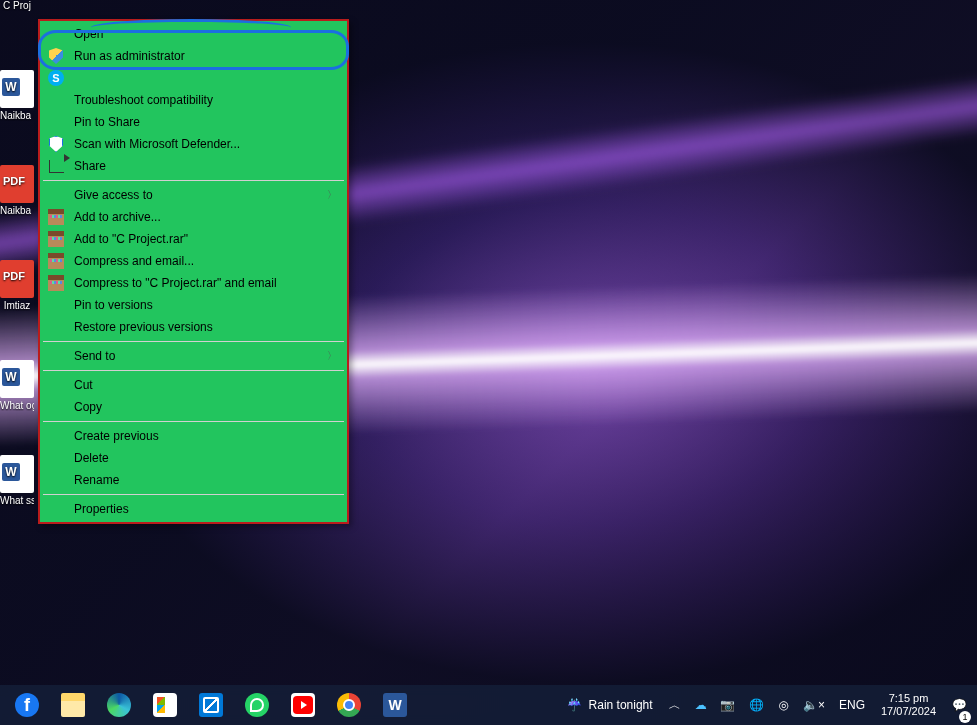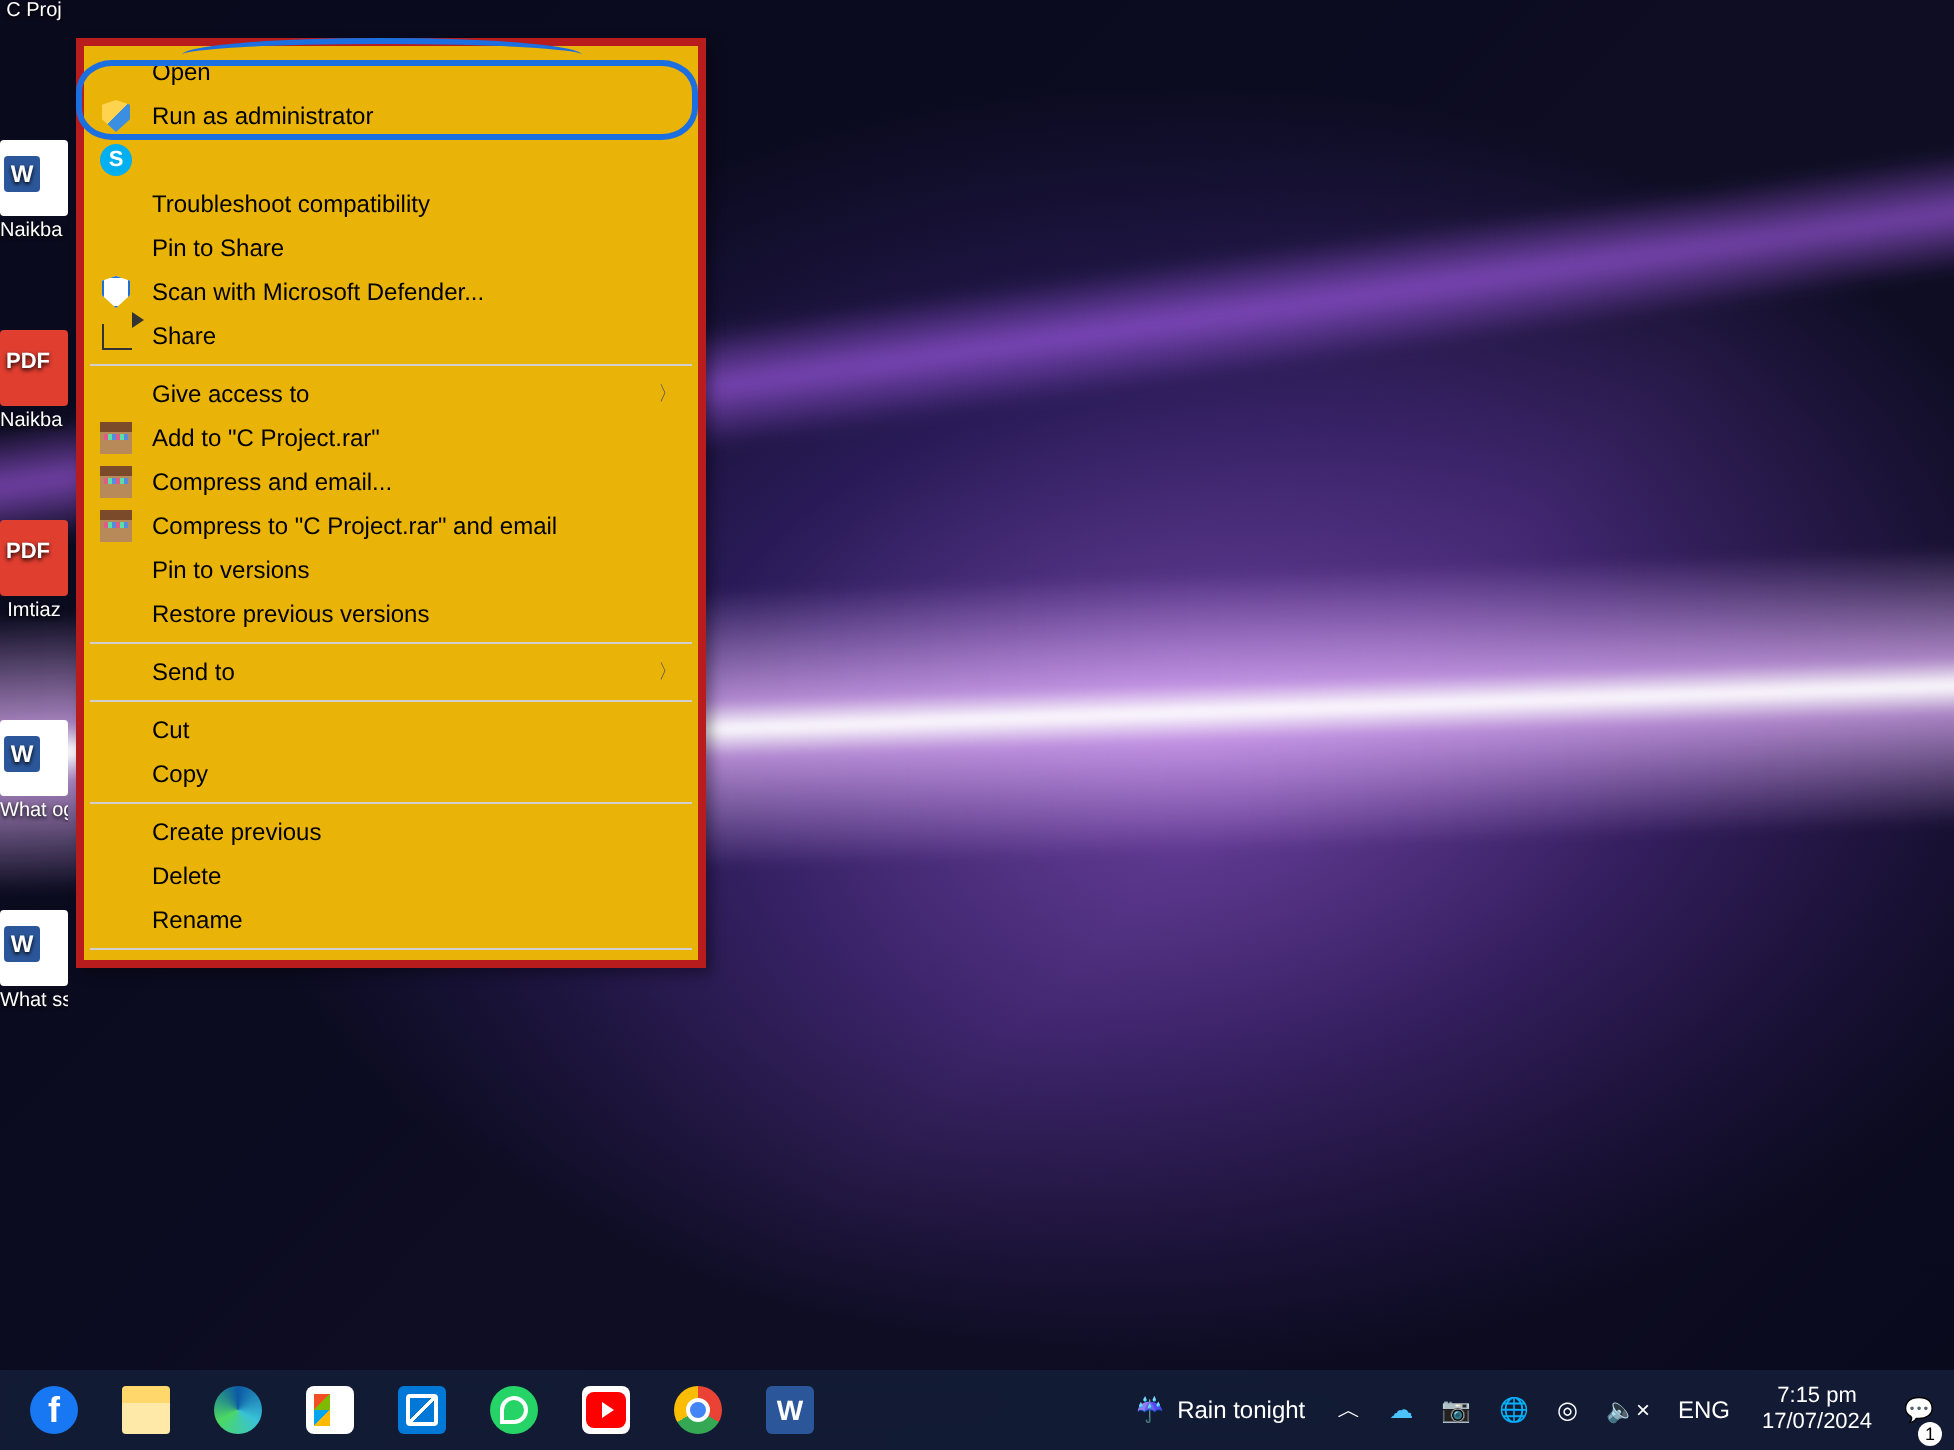--- a/index.html
+++ b/index.html
@@ -19,21 +19,21 @@
   .desktop-icons{position:absolute;left:0;top:0;width:40px}
   .dicon{position:absolute;left:0;width:34px;color:#fff;font-size:10px;text-align:center;text-shadow:0 1px 2px #000}
   .dicon .thumb{width:34px;height:38px;margin:0 auto 2px;background:#fff;border-radius:2px;position:relative;overflow:hidden}
   .dicon .thumb.word{background:linear-gradient(135deg,#fff 0%,#fff 100%)}
   .dicon .thumb.word::before{content:"W";position:absolute;left:2px;top:8px;width:18px;height:18px;background:#2b579a;color:#fff;font-weight:bold;font-size:12px;line-height:18px;text-align:center;border-radius:2px}
   .dicon .thumb.pdf{background:#e03e2f;color:#fff}
   .dicon .thumb.pdf::before{content:"PDF";position:absolute;left:0;right:0;top:10px;color:#fff;font-weight:bold;font-size:11px;text-align:left;padding-left:3px}
   .dicon .lbl{display:block;white-space:nowrap;overflow:hidden}
 
   
-  .ctxmenu{position:absolute;left:38px;top:19px;width:303px;background:#eab308;border:4px solid #b91c1c;box-shadow:3px 3px 6px rgba(0,0,0,.35);padding:2px}
+  .ctxmenu{position:absolute;left:38px;top:19px;width:303px;background:#22c55e;border:2px solid #b91c1c;box-shadow:3px 3px 6px rgba(0,0,0,.35);padding:2px}
   .mi{display:flex;align-items:center;height:22px;padding:0 8px 0 4px;color:#000;cursor:default;position:relative}
   .mi .ic{width:20px;height:16px;margin-right:8px;flex:0 0 20px;display:flex;align-items:center;justify-content:center}
   .mi .txt{flex:1;font-size:12px}
   .mi .arrow{font-size:10px;color:#555}
   .sep{height:1px;background:#d0d0d0;margin:3px 1px}
   .mi.highlight{background:transparent}
   
   .annot{position:absolute;left:38px;top:30px;width:305px;height:34px;border:3px solid #1b6fe0;border-radius:18px/16px;pointer-events:none;z-index:10}
   .annot::before{content:"";position:absolute;left:50px;top:-14px;width:200px;height:14px;border-top:3px solid #1b6fe0;border-radius:50% 50% 0 0}
   .shield-ic{background:linear-gradient(135deg,#ffd34e 0%,#ffd34e 50%,#3b8ee0 50%,#3b8ee0 100%);width:14px;height:16px;clip-path:polygon(50% 0,100% 15%,100% 60%,50% 100%,0 60%,0 15%)}
@@ -145,20 +145,26 @@
     <div class="sep"></div>
     <div class="mi">
       <span class="ic"></span>
       <span class="txt">Give access to</span>
       <span class="arrow">〉</span>
     </div>
     <div class="mi">
       <span class="ic">
         <div class="rar-ic"></div>
       </span>
+      <span class="txt">Add to archive...</span>
+    </div>
+    <div class="mi">
+      <span class="ic">
+        <div class="rar-ic"></div>
+      </span>
       <span class="txt">Add to "C Project.rar"</span>
     </div>
     <div class="mi">
       <span class="ic">
         <div class="rar-ic"></div>
       </span>
       <span class="txt">Compress and email...</span>
     </div>
     <div class="mi">
       <span class="ic">
@@ -196,20 +202,24 @@
     </div>
     <div class="mi">
       <span class="ic"></span>
       <span class="txt">Delete</span>
     </div>
     <div class="mi">
       <span class="ic"></span>
       <span class="txt">Rename</span>
     </div>
     <div class="sep"></div>
+    <div class="mi">
+      <span class="ic"></span>
+      <span class="txt">Properties</span>
+    </div>
   </div>
 <div class="annot"></div>
 
 <div class="taskbar">
   <div class="tbtn">
       <div class="glyph g-fb">f</div>
     </div>
   <div class="tbtn">
       <div class="glyph g-explorer"></div>
     </div>

